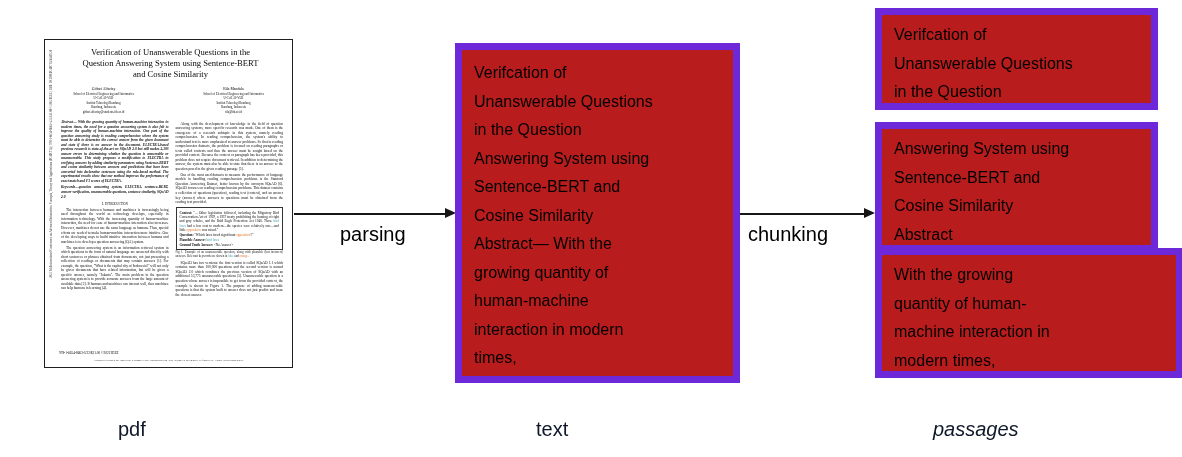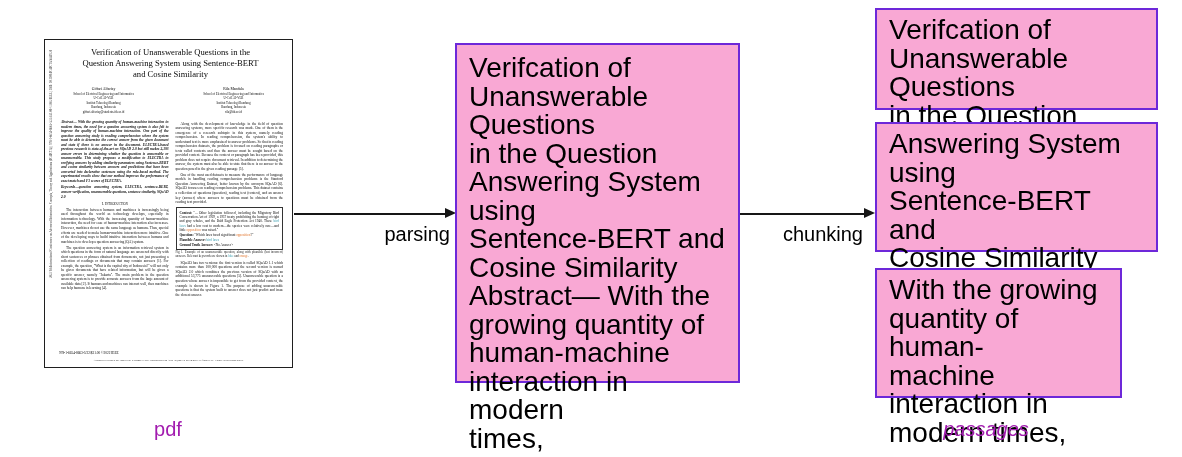--- a/index.html
+++ b/index.html
@@ -27,42 +27,42 @@
   .para{text-indent:5px;margin-top:1.5px;}
   .ctx-box{border:0.6px solid #333;padding:2px 3px;margin:2.5px 0 1.5px 0;font-size:3.4px;}
   .ctx-line{margin-top:0.5px;}
   .hl-o{color:var(--orange,#E1762F);}
   .hl-t{color:var(--teal,#3A9FB0);}
   .fig-cap{font-size:3.1px;color:#222;margin-top:1px;}
   .footer-copy{position:absolute;left:14px;bottom:12px;font-size:3.4px;font-family:"Liberation Serif",serif;}
   .footer-stamp{position:absolute;left:0;right:0;bottom:5px;text-align:center;font-size:2.7px;color:#333;}
 
   
-  .flow-box{position:absolute;border:2px solid #6d28d9;box-sizing:border-box;background:#f9a8d4;
-    font-size:28px;line-height:28.5px;white-space:pre-line;color:#000;}
+  .flow-box{position:absolute;border:7px solid #6d28d9;box-sizing:border-box;background:#b91c1c;
+    font-size:16px;line-height:28.5px;white-space:pre-line;color:#000;}
   .text-box{left:455px;top:43px;width:285px;height:340px;padding:9px 12px;}
   .passage-1{left:875px;top:8px;width:283px;height:102px;padding:6px 12px;}
   .passage-2{left:875px;top:122px;width:283px;height:130px;padding:6px 12px;}
-  .passage-3{left:875px;top:268px;width:247px;height:130px;padding:6px 12px;}
+  .passage-3{left:875px;top:248px;width:308px;height:130px;padding:6px 12px;}
 
   
   .arrow-line{position:absolute;height:1.7px;background:#161616;}
   .arrow-line-1{left:294px;top:213px;width:152px;}
   .arrow-line-2{left:740px;top:213px;width:125px;}
   .arrow-head{position:absolute;width:0;height:0;
     border-top:5.5px solid transparent;border-bottom:5.5px solid transparent;
     border-left:11px solid #161616;}
   .arrow-head-1{left:445px;top:208.4px;}
   .arrow-head-2{left:864px;top:208.4px;}
-  .arrow-label{position:absolute;font-size:20px;text-align:right;color:#000;}
+  .arrow-label{position:absolute;font-size:20px;text-align:left;color:#000;}
   .label-parsing{left:340px;top:223px;width:110px;}
   .label-chunking{left:748px;top:223px;width:115px;}
 
   
-  .stage-label{position:absolute;font-size:20px;text-align:center;color:#a21caf;}
+  .stage-label{position:absolute;font-size:20px;text-align:left;color:#0f172a;}
   .stage-pdf{left:118px;top:418px;width:100px;}
   .stage-text{left:536px;top:418px;width:100px;}
   .stage-passages{left:933px;top:418px;width:106px;font-style:italic;}
 </style>
 </head>
 <body>
 
 <div class="canvas">
 
   <div class="pdf-page">
@@ -148,15 +148,16 @@
   <div class="flow-box passage-2">Answering System using
 Sentence-BERT and
 Cosine Similarity
 Abstract</div>
   <div class="flow-box passage-3">With the growing
 quantity of human-
 machine interaction in
 modern times,</div>
 
   <div class="stage-label stage-pdf">pdf</div>
+  <div class="stage-label stage-text">text</div>
   <div class="stage-label stage-passages">passages</div>
 
 </div>
 
 </body></html>

